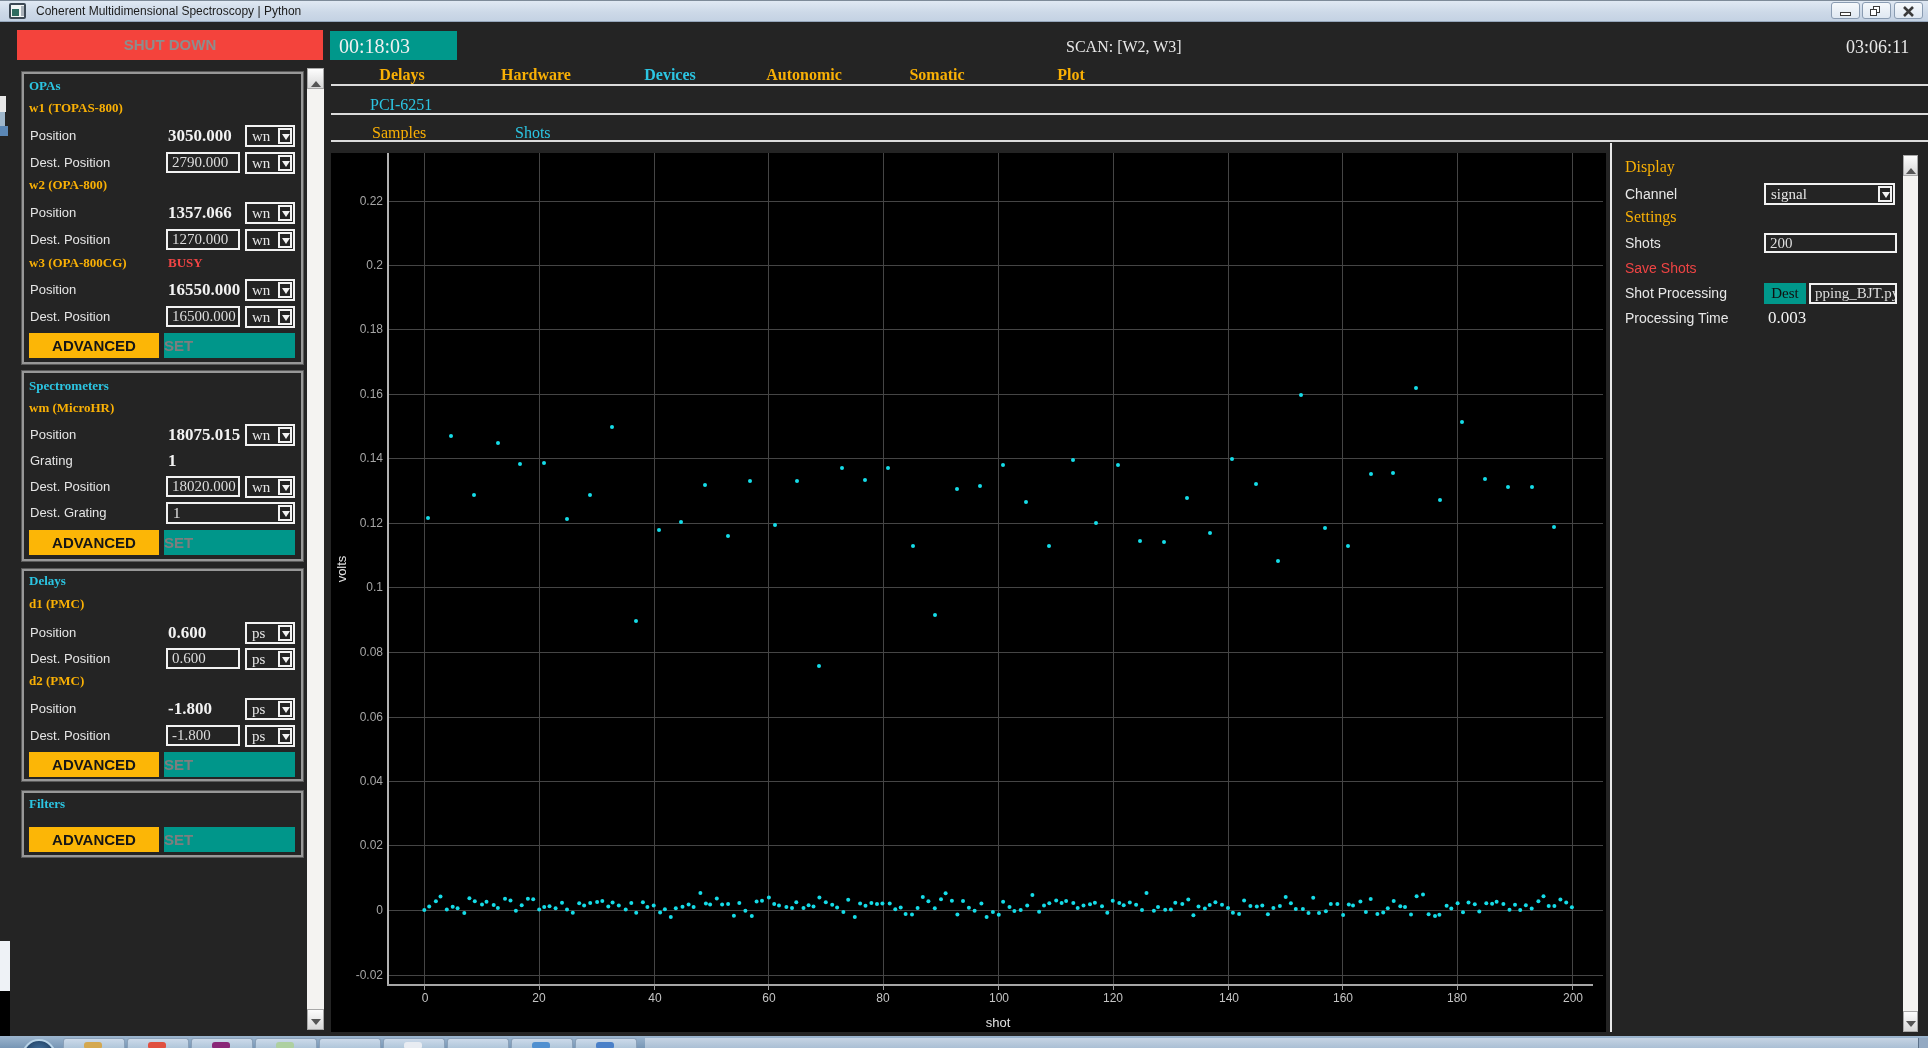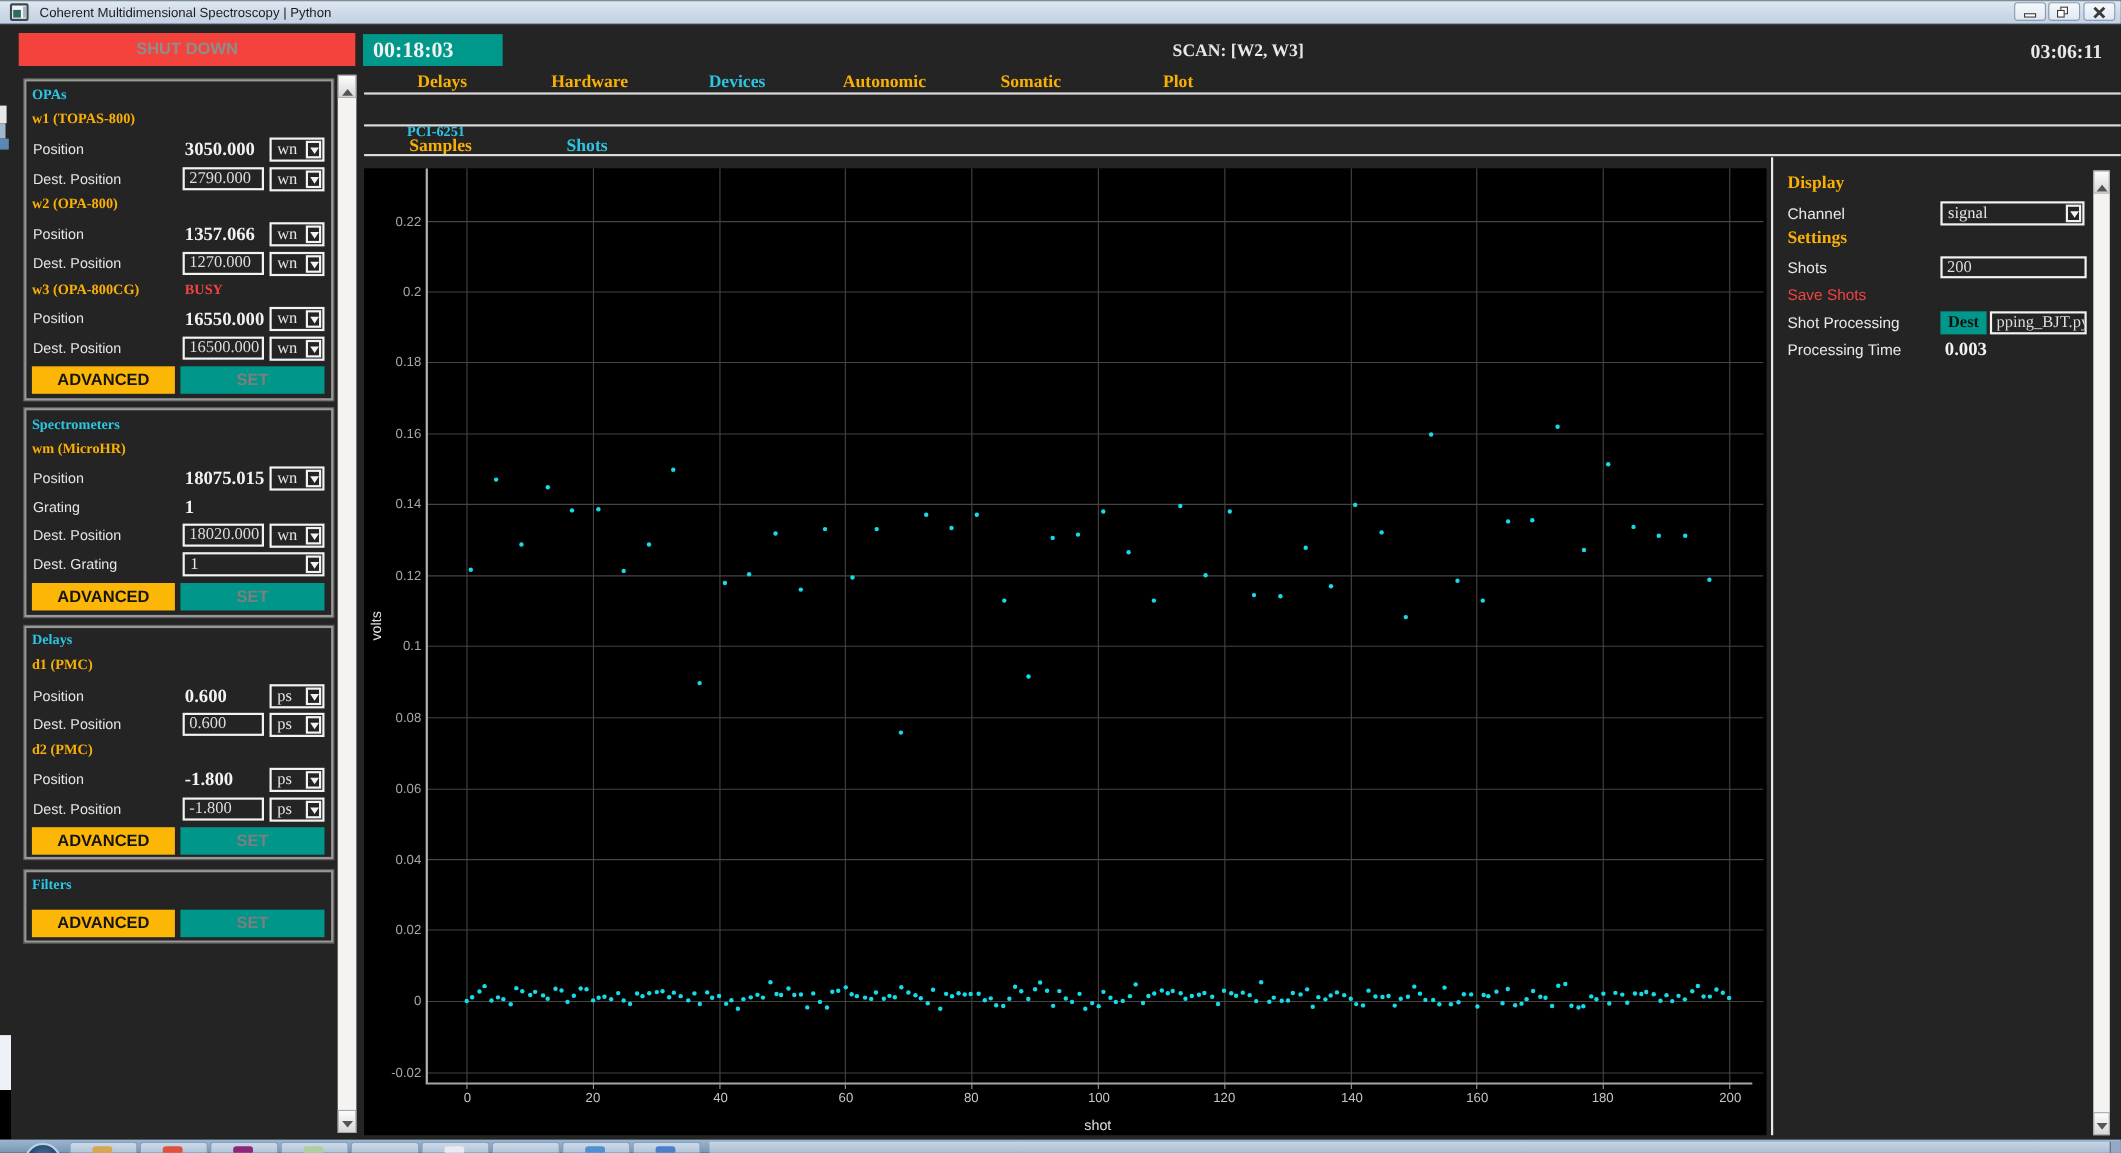--- a/index.html
+++ b/index.html
@@ -1,27 +1,27 @@
 <!DOCTYPE html>
 <html><head><meta charset="utf-8"><style>
 *{margin:0;padding:0;box-sizing:border-box}
 html,body{width:1928px;height:1048px;overflow:hidden;background:#242424;font-family:"Liberation Sans",sans-serif}
 .abs{position:absolute}
-.serif{font-family:"Liberation Serif",serif;font-weight:bold}
+.serif{font-family:"Liberation Serif",serif;font-weight:normal}
 .cy{color:#2cc5e2}.am{color:#f9b005}.wh{color:#e8e8e8}.red{color:#ef4444}
 .grp{position:absolute;left:22px;width:281px;border:2px solid #989898;box-shadow:0 0 0 1px #5a5a5a}
 .lab{position:absolute;left:30px;font-size:13px;color:#e5e5e5}
 .hdr{position:absolute;left:29px;font-family:"Liberation Serif",serif;font-weight:bold;font-size:13px;white-space:nowrap}
 .val{position:absolute;left:168px;font-family:"Liberation Serif",serif;font-weight:bold;font-size:17px;color:#f2f2f2;white-space:nowrap}
 .inp{position:absolute;left:166px;width:74px;height:21px;border:2px solid #f2f2f2;font-family:"Liberation Serif",serif;font-size:15px;color:#ddd;line-height:17px;padding-left:4px;overflow:hidden;white-space:nowrap}
 .cmb{position:absolute;left:245px;width:50px;height:22px;border:2px solid #f2f2f2;font-family:"Liberation Serif",serif;font-size:15px;color:#e6e6e6;line-height:18px;padding-left:5px}
 .arr{position:absolute;right:1px;top:1px;width:14px;height:16px;border:2px solid #f2f2f2;background:#242424}
 .arr:after{content:"";position:absolute;left:2px;top:4px;border:4px solid transparent;border-top:6px solid #f2f2f2}
 .badv{position:absolute;left:29px;width:130px;height:25px;background:#fcb606;color:#161616;font-weight:bold;font-size:15px;text-align:center;line-height:25px}
-.bset{position:absolute;left:164px;width:131px;height:25px;background:#00968a;color:#7e7e7e;font-weight:bold;font-size:15px;text-align:center;line-height:25px}
+.bset{position:absolute;left:164px;width:131px;height:25px;background:#00968a;color:#7e7e7e;font-weight:bold;font-size:15px;text-align:left;line-height:25px}
 .hline{position:absolute;height:2px;background:#dcdcdc}
 .navt{position:absolute;top:66px;width:120px;text-align:center;font-family:"Liberation Serif",serif;font-weight:bold;font-size:16px}
 .sb{position:absolute;background:#f4f3f1}
 .sbtn{position:absolute;width:17px;height:21px;background:linear-gradient(#fdfdfd,#d8d8d8);border:1px solid #a8a8a8}
 .tri-u{position:absolute;left:3px;top:7px;border:5px solid transparent;border-bottom:6px solid #555}
 .tri-d{position:absolute;left:3px;top:9px;border:5px solid transparent;border-top:6px solid #555}
 </style></head>
 <body>
 
 <div class="abs" style="left:0;top:0;width:1928px;height:22px;background:linear-gradient(#e0e9f3 0%,#cdd9e8 55%,#c4d2e3 100%);border-top:1px solid #7e8b99;border-bottom:1px solid #96a7bc"></div>
@@ -46,21 +46,21 @@
 <div class="abs serif wh" style="left:1066px;top:38px;font-size:16px">SCAN: [W2, W3]</div>
 <div class="abs serif wh" style="left:1846px;top:37px;font-size:18px">03:06:11</div>
 
 <div class="navt am" style="left:342px">Delays</div>
 <div class="navt am" style="left:476px">Hardware</div>
 <div class="navt cy" style="left:610px">Devices</div>
 <div class="navt am" style="left:744px">Autonomic</div>
 <div class="navt am" style="left:877px">Somatic</div>
 <div class="navt am" style="left:1011px">Plot</div>
 <div class="hline" style="left:331px;top:84px;width:1597px"></div>
-<div class="abs serif cy" style="left:370px;top:112px;font-size:13px">PCI-6251</div>
+<div class="abs serif cy" style="left:370px;top:96px;font-size:16px">PCI-6251</div>
 <div class="hline" style="left:331px;top:113px;width:1597px"></div>
 <div class="abs serif am" style="left:372px;top:124px;font-size:16px">Samples</div>
 <div class="abs serif cy" style="left:515px;top:124px;font-size:16px">Shots</div>
 <div class="hline" style="left:331px;top:140px;width:1597px"></div>
 
 <div class="abs" style="left:1610px;top:143px;width:2px;height:889px;background:#e8e8e8"></div>
 <svg width="1275" height="879" style="position:absolute;left:331px;top:153px;background:#000">
     <style>.tl{font:12px "Liberation Sans",sans-serif;fill:#a6a6a6}.tx{font:12px "Liberation Sans",sans-serif;fill:#c4c4c4}</style>
     <line x1="57" y1="48.5" x2="1272" y2="48.5" stroke="#454545" stroke-width="1"></line>
     <line x1="57" y1="112.5" x2="1272" y2="112.5" stroke="#454545" stroke-width="1"></line>

